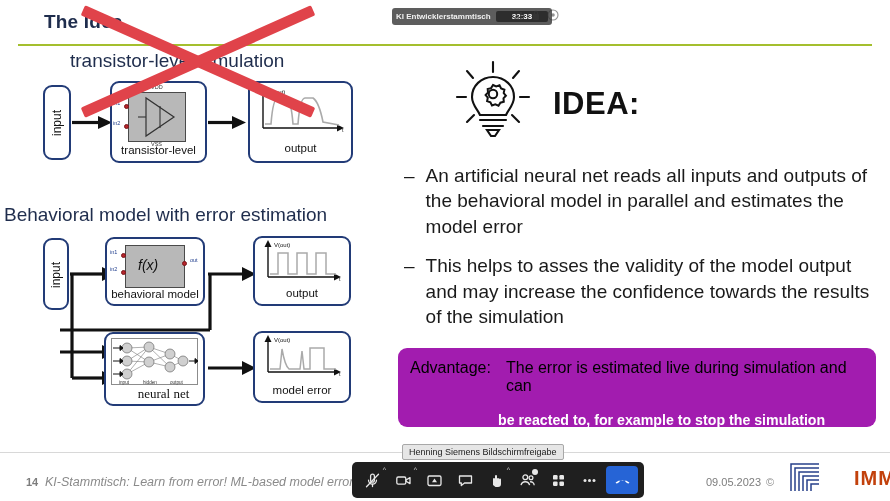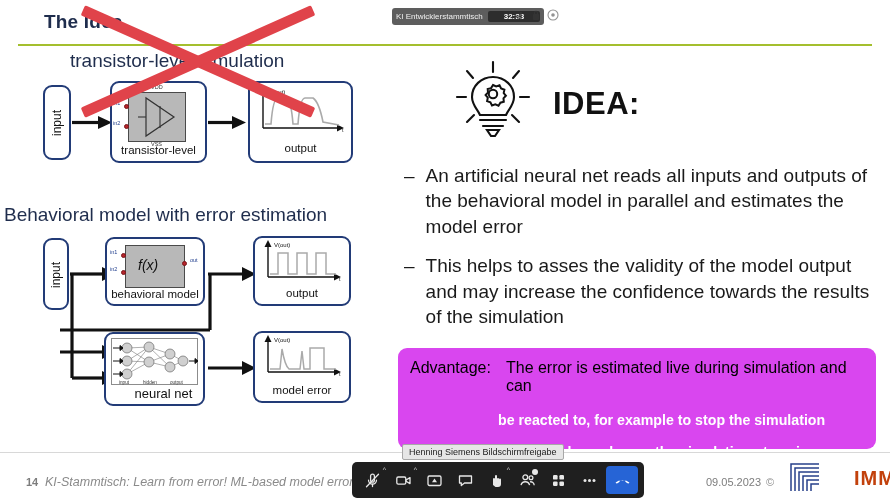--- a/index.html
+++ b/index.html
@@ -149,22 +149,22 @@
   }
   .bullet-text {
     font-size: 19px;
     color: #1a1a1a;
     line-height: 1.34;
   }
 
   .advantage {
     position: absolute;
     left: 398px; top: 348px;
-    width: 478px; height: 101px;
-    background: #d946ef;
+    width: 478px; height: 79px;
+    background: #a21caf;
     border-radius: 9px;
     padding: 11px 14px 0 12px;
   }
   .adv-line {
     display: block;
     color: #ffffff;
     font-size: 14.2px;
     font-weight: bold;
     line-height: 1;
     margin-bottom: 18px;
@@ -229,20 +229,21 @@
     border-radius: 3px;
     display: flex;
     align-items: center;
     padding: 0 4px;
     gap: 5px;
   }
   .meet-name {
     font-size: 8px;
     color: #f0f0f0;
     white-space: nowrap;
+    font-weight: bold;
   }
   .meet-timer {
     font-size: 8px;
     font-weight: bold;
     color: #ffffff;
     background: #2d2d2d;
     padding: 1px 16px;
     border-radius: 2px;
   }
   .meet-icons {
@@ -455,21 +456,21 @@
             <polygon points="9,20.5 12,23 9,25.5"></polygon>
           <line x1="2" y1="36" x2="9" y2="36"></line>
             <polygon points="9,33.5 12,36 9,38.5"></polygon>
           <line x1="78" y1="23" x2="84" y2="23"></line>
             <polygon points="84,20.5 87,23 84,25.5"></polygon>
         </g>
         <text x="8" y="46" font-size="4.6" fill="#333" font-family="Liberation Sans, sans-serif">input</text>
         <text x="32" y="46" font-size="4.6" fill="#333" font-family="Liberation Sans, sans-serif">hidden</text>
         <text x="59" y="46" font-size="4.6" fill="#333" font-family="Liberation Sans, sans-serif">output</text>
       </svg>
-      <div class="rbox-label" style="left:104px; width:119px; top:188px; font-size:13px;">neural net</div>
+      <div class="rbox-label" style="left:104px; width:119px; top:188px; font-size:13px;font-family:Liberation Serif, serif;">neural net</div>
 
       <div class="rbox" style="left:253px; top:133px; width:98px; height:72px;"></div>
       <svg style="position:absolute;left:258px;top:136px;" width="90" height="48">
         <line x1="10" y1="6" x2="10" y2="38" stroke="#111" stroke-width="1.4"></line>
         <polygon points="10,1 6.5,8 13.5,8" fill="#111"></polygon>
         <line x1="10" y1="38" x2="78" y2="38" stroke="#111" stroke-width="1.4"></line>
         <polygon points="83,38 76,34.5 76,41.5" fill="#111"></polygon>
         <path d="M12,35 L22,35 L24,15 Q27,32 31,35 L42,35 L44,17 L46,35 L52,35 L52,14 L66,14 L66,35 L78,35" fill="none" stroke="#aaaaaa" stroke-width="1.5"></path>
         <text x="16" y="8" font-size="6" fill="#111" font-family="Liberation Sans, sans-serif">V(out)</text>
         <text x="81" y="42" font-size="5" fill="#111" font-family="Liberation Sans, sans-serif">t</text>

